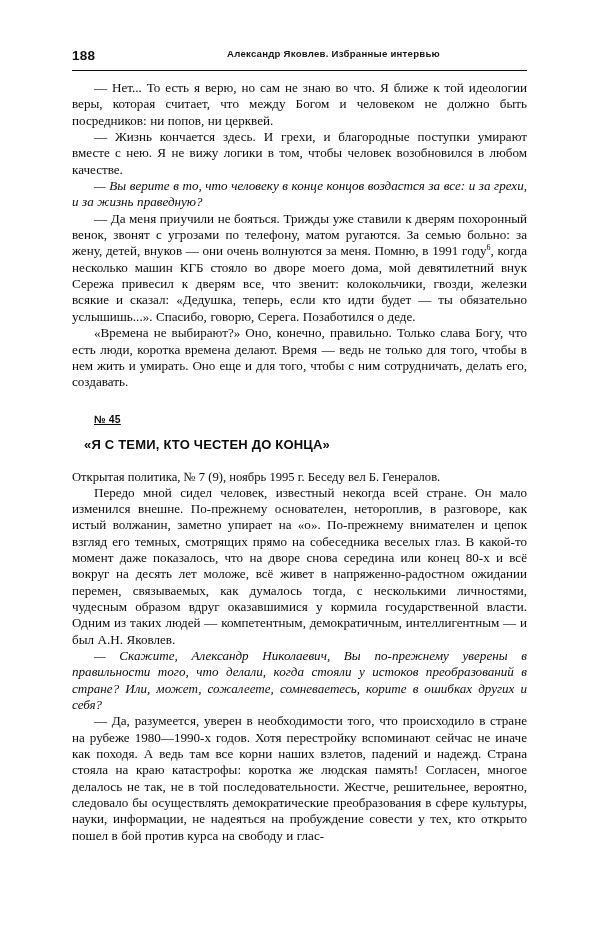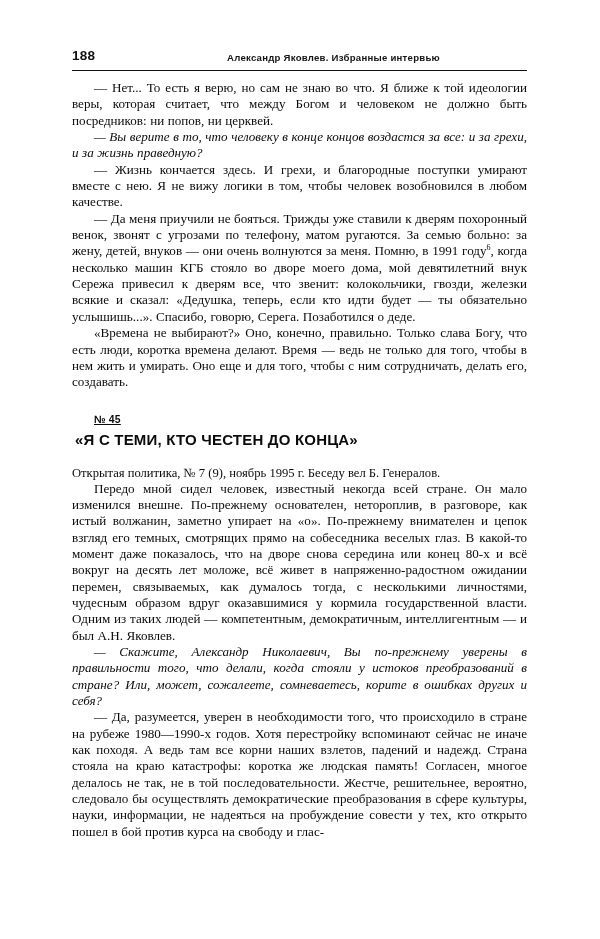--- a/index.html
+++ b/index.html
@@ -23,21 +23,21 @@
     overflow: hidden;
   }
 
   
   .header {
     position: absolute;
     left: 72px;
     top: 48px;
     width: 455px;
     display: flex;
-    align-items: flex-end;
+    align-items: flex-start;
     justify-content: flex-start;
   }
   .folio {
     font-family: "Liberation Sans", "DejaVu Sans", sans-serif;
     font-size: 13.5px;
     font-weight: 700;
     letter-spacing: 0.3px;
     color: #111;
     width: 120px;
     flex: none;
@@ -94,24 +94,24 @@
   .section-number {
     font-family: "Liberation Sans", "DejaVu Sans", sans-serif;
     font-size: 10.4px;
     font-weight: 700;
     letter-spacing: 0.2px;
     margin: 0 0 6px 22px;
     text-decoration: underline;
   }
   .section-title {
     font-family: "Liberation Sans", "DejaVu Sans", sans-serif;
-    font-size: 15px;
+    font-size: 13px;
     font-weight: 700;
     letter-spacing: 0.2px;
-    margin: 3px;
+    margin: 12px;
   }
   .source-line {
     margin: 17px 0 0 0;
     font-size: 12.6px;
     line-height: 16px;
     text-indent: 0;
   }
   .lead {
     margin-top: 17px;
   }
@@ -127,22 +127,22 @@
   <div class="header">
     <span class="folio">188</span>
     <span class="running-title">Александр Яковлев. Избранные интервью</span>
   </div>
   <div class="header-rule"></div>
 
   <div class="column">
 
     <p class="body">— Нет... То есть я верю, но сам не знаю во что. Я ближе к той идеологии веры, которая считает, что между Богом и человеком не должно быть посредников: ни попов, ни церквей.</p>
 
+    <p class="body">— Жизнь кончается здесь. И грехи, и благородные поступки умирают вместе с нею. Я не вижу логики в том, чтобы человек возобновился в любом качестве.</p>
     <p class="body q">— Вы верите в то, что человеку в конце концов воздастся за все: и за грехи, и за жизнь праведную?</p>
-    <p class="body">— Жизнь кончается здесь. И грехи, и благородные поступки умирают вместе с нею. Я не вижу логики в том, чтобы человек возобновился в любом качестве.</p>
 
     <p class="body"><span>— Да меня приучили не бояться. Трижды уже ставили к дверям похоронный венок, звонят с угрозами по телефону, матом ругаются. За семью больно: за жену, детей, внуков — они очень волнуются за меня. Помню, в 1991 году</span><sup>6</sup><span>, когда несколько машин КГБ стояло во дворе моего дома, мой девятилетний внук Сережа привесил к дверям все, что звенит: колокольчики, гвозди, железки всякие и сказал: «Дедушка, теперь, если кто идти будет — ты обязательно услышишь...». Спасибо, говорю, Серега. Позаботился о деде.</span></p>
 
     <p class="body">«Времена не выбирают?» Оно, конечно, правильно. Только слава Богу, что есть люди, коротка времена делают. Время — ведь не только для того, чтобы в нем жить и умирать. Оно еще и для того, чтобы с ним сотрудничать, делать его, создавать.</p>
 
     <div class="section">
       <p class="section-number">№ 45</p>
       <p class="section-title">«Я С ТЕМИ, КТО ЧЕСТЕН ДО КОНЦА»</p>
       <p class="source-line">Открытая политика, № 7 (9), ноябрь 1995 г. Беседу вел Б. Генералов.</p>
       <p class="body lead">Передо мной сидел человек, известный некогда всей стране. Он мало изменился внешне. По-прежнему основателен, нетороплив, в разговоре, как истый волжанин, заметно упирает на «о». По-прежнему внимателен и цепок взгляд его темных, смотрящих прямо на собеседника веселых глаз. В какой-то момент даже показалось, что на дворе снова середина или конец 80-х и всё вокруг на десять лет моложе, всё живет в напряженно-радостном ожидании перемен, связываемых, как думалось тогда, с несколькими личностями, чудесным образом вдруг оказавшимися у кормила государственной власти. Одним из таких людей — компетентным, демократичным, интеллигентным — и был А.Н. Яковлев.</p>

